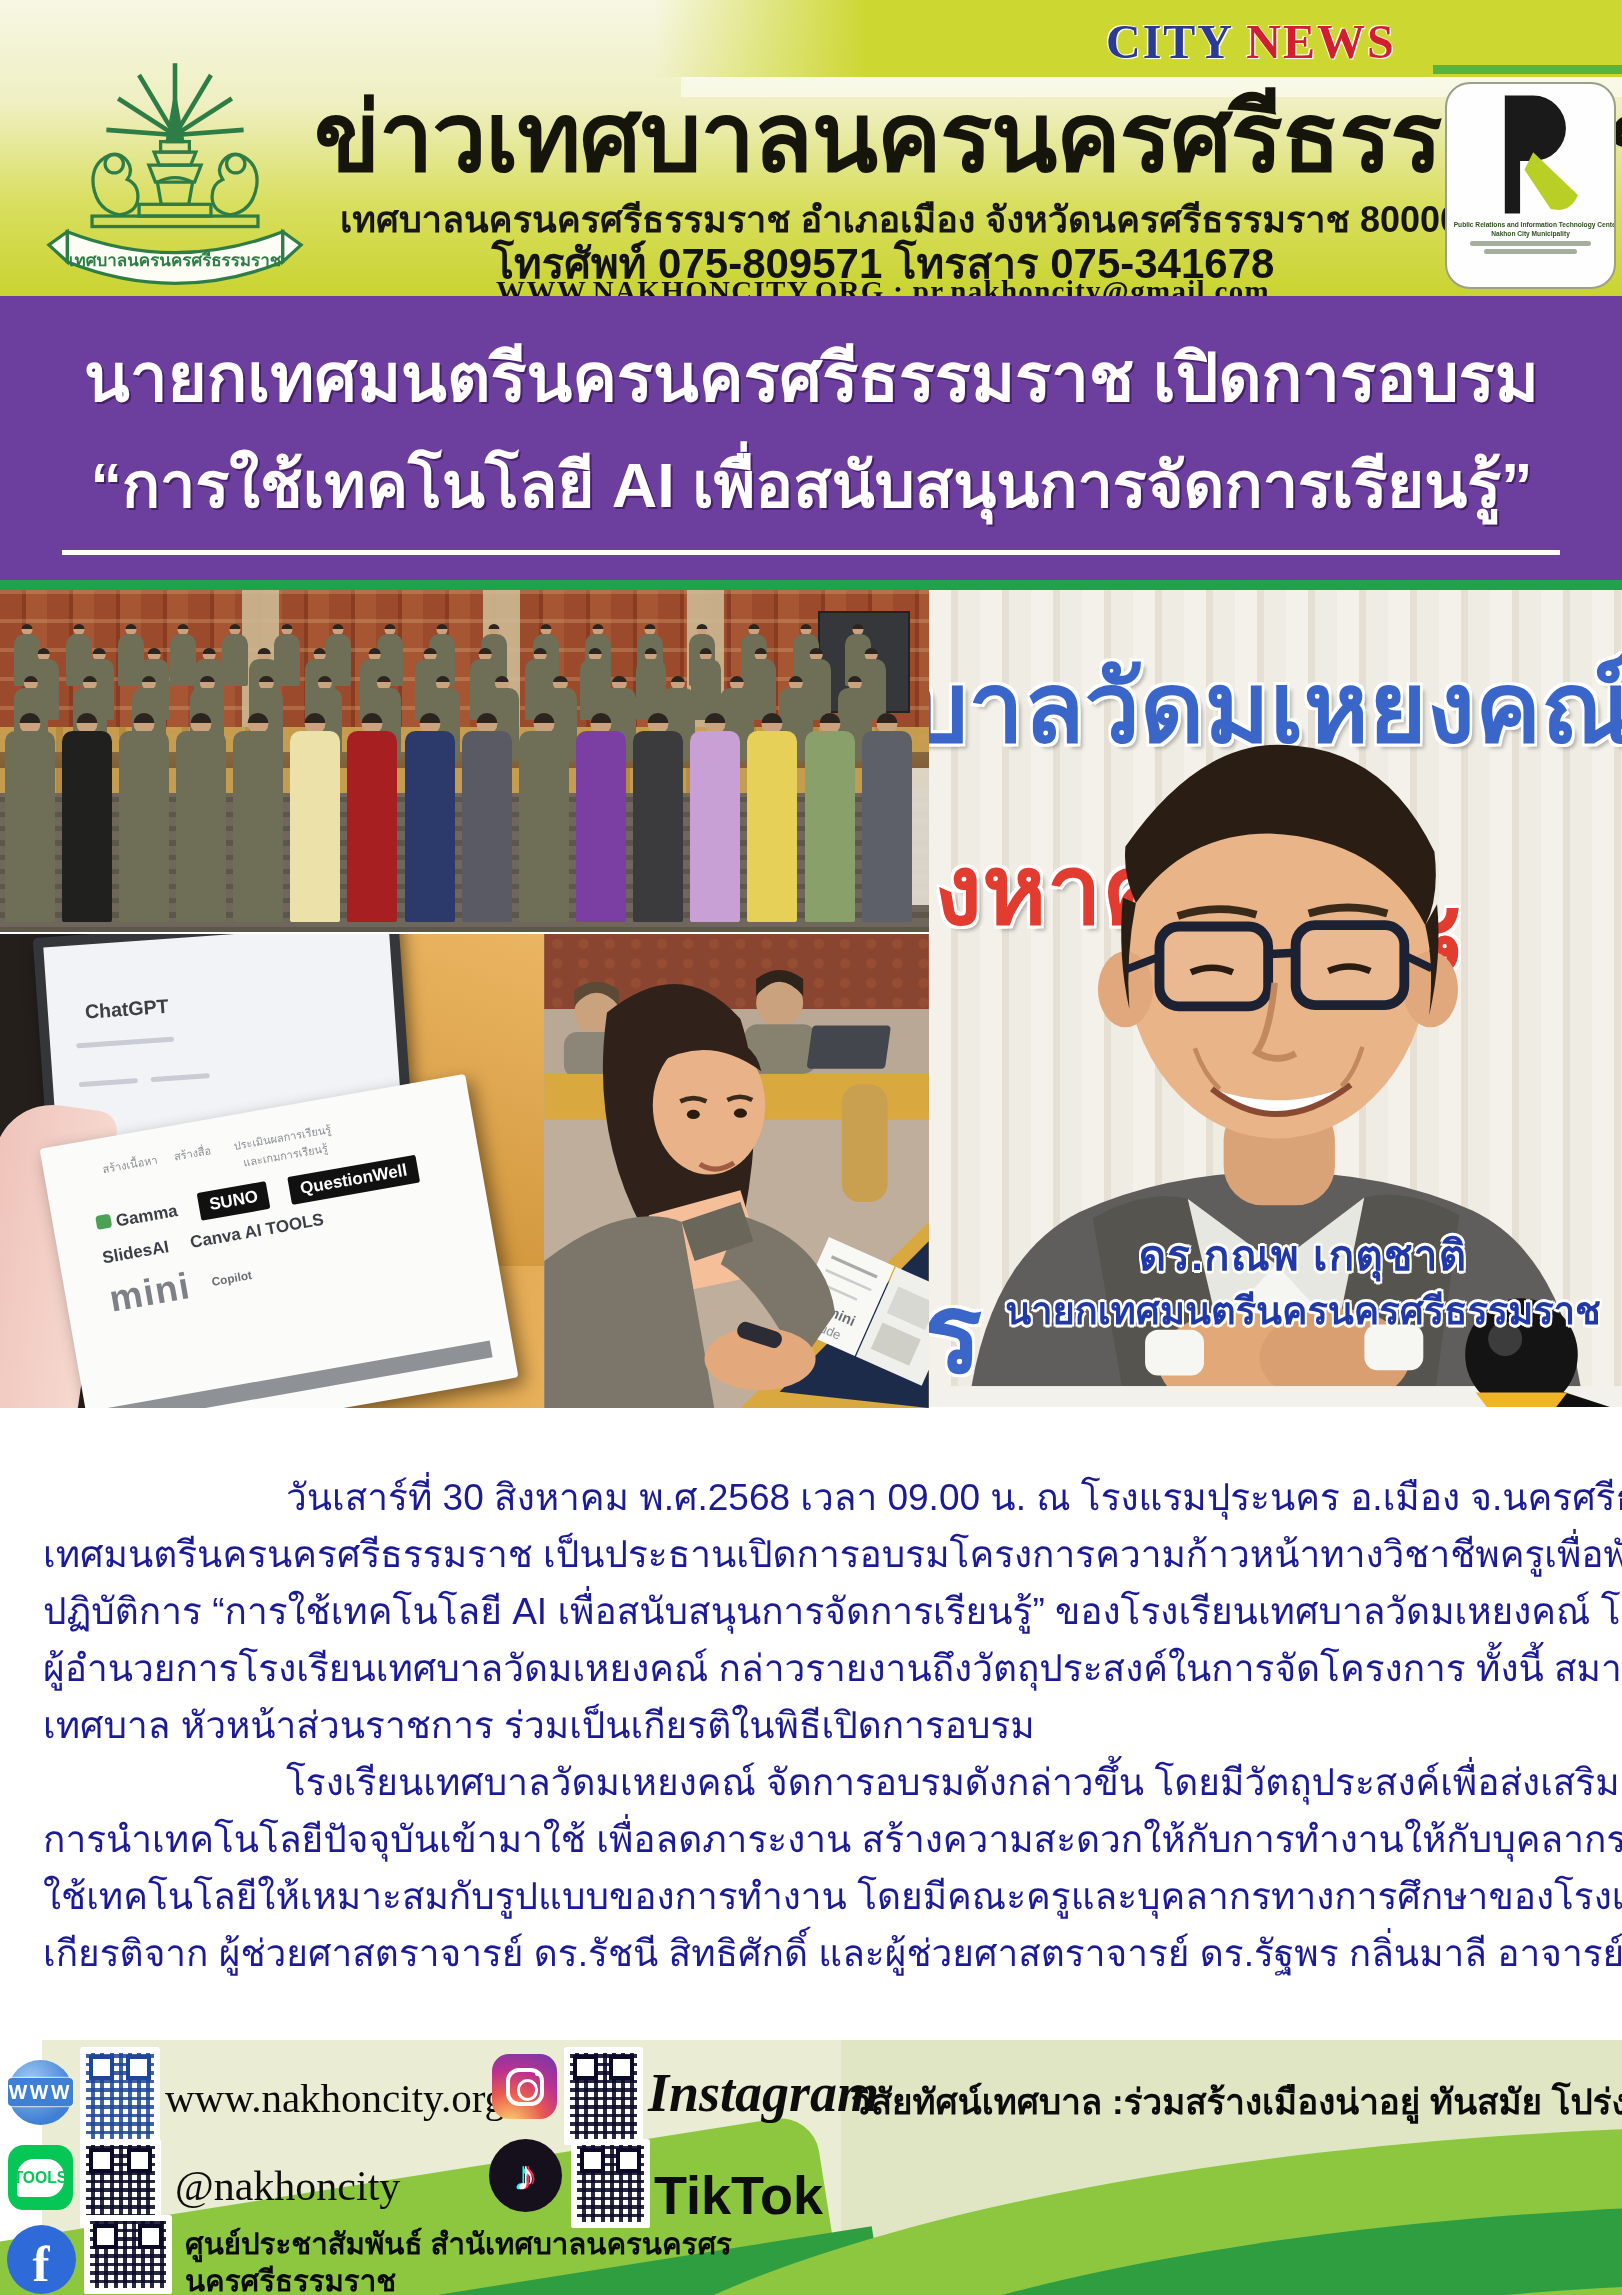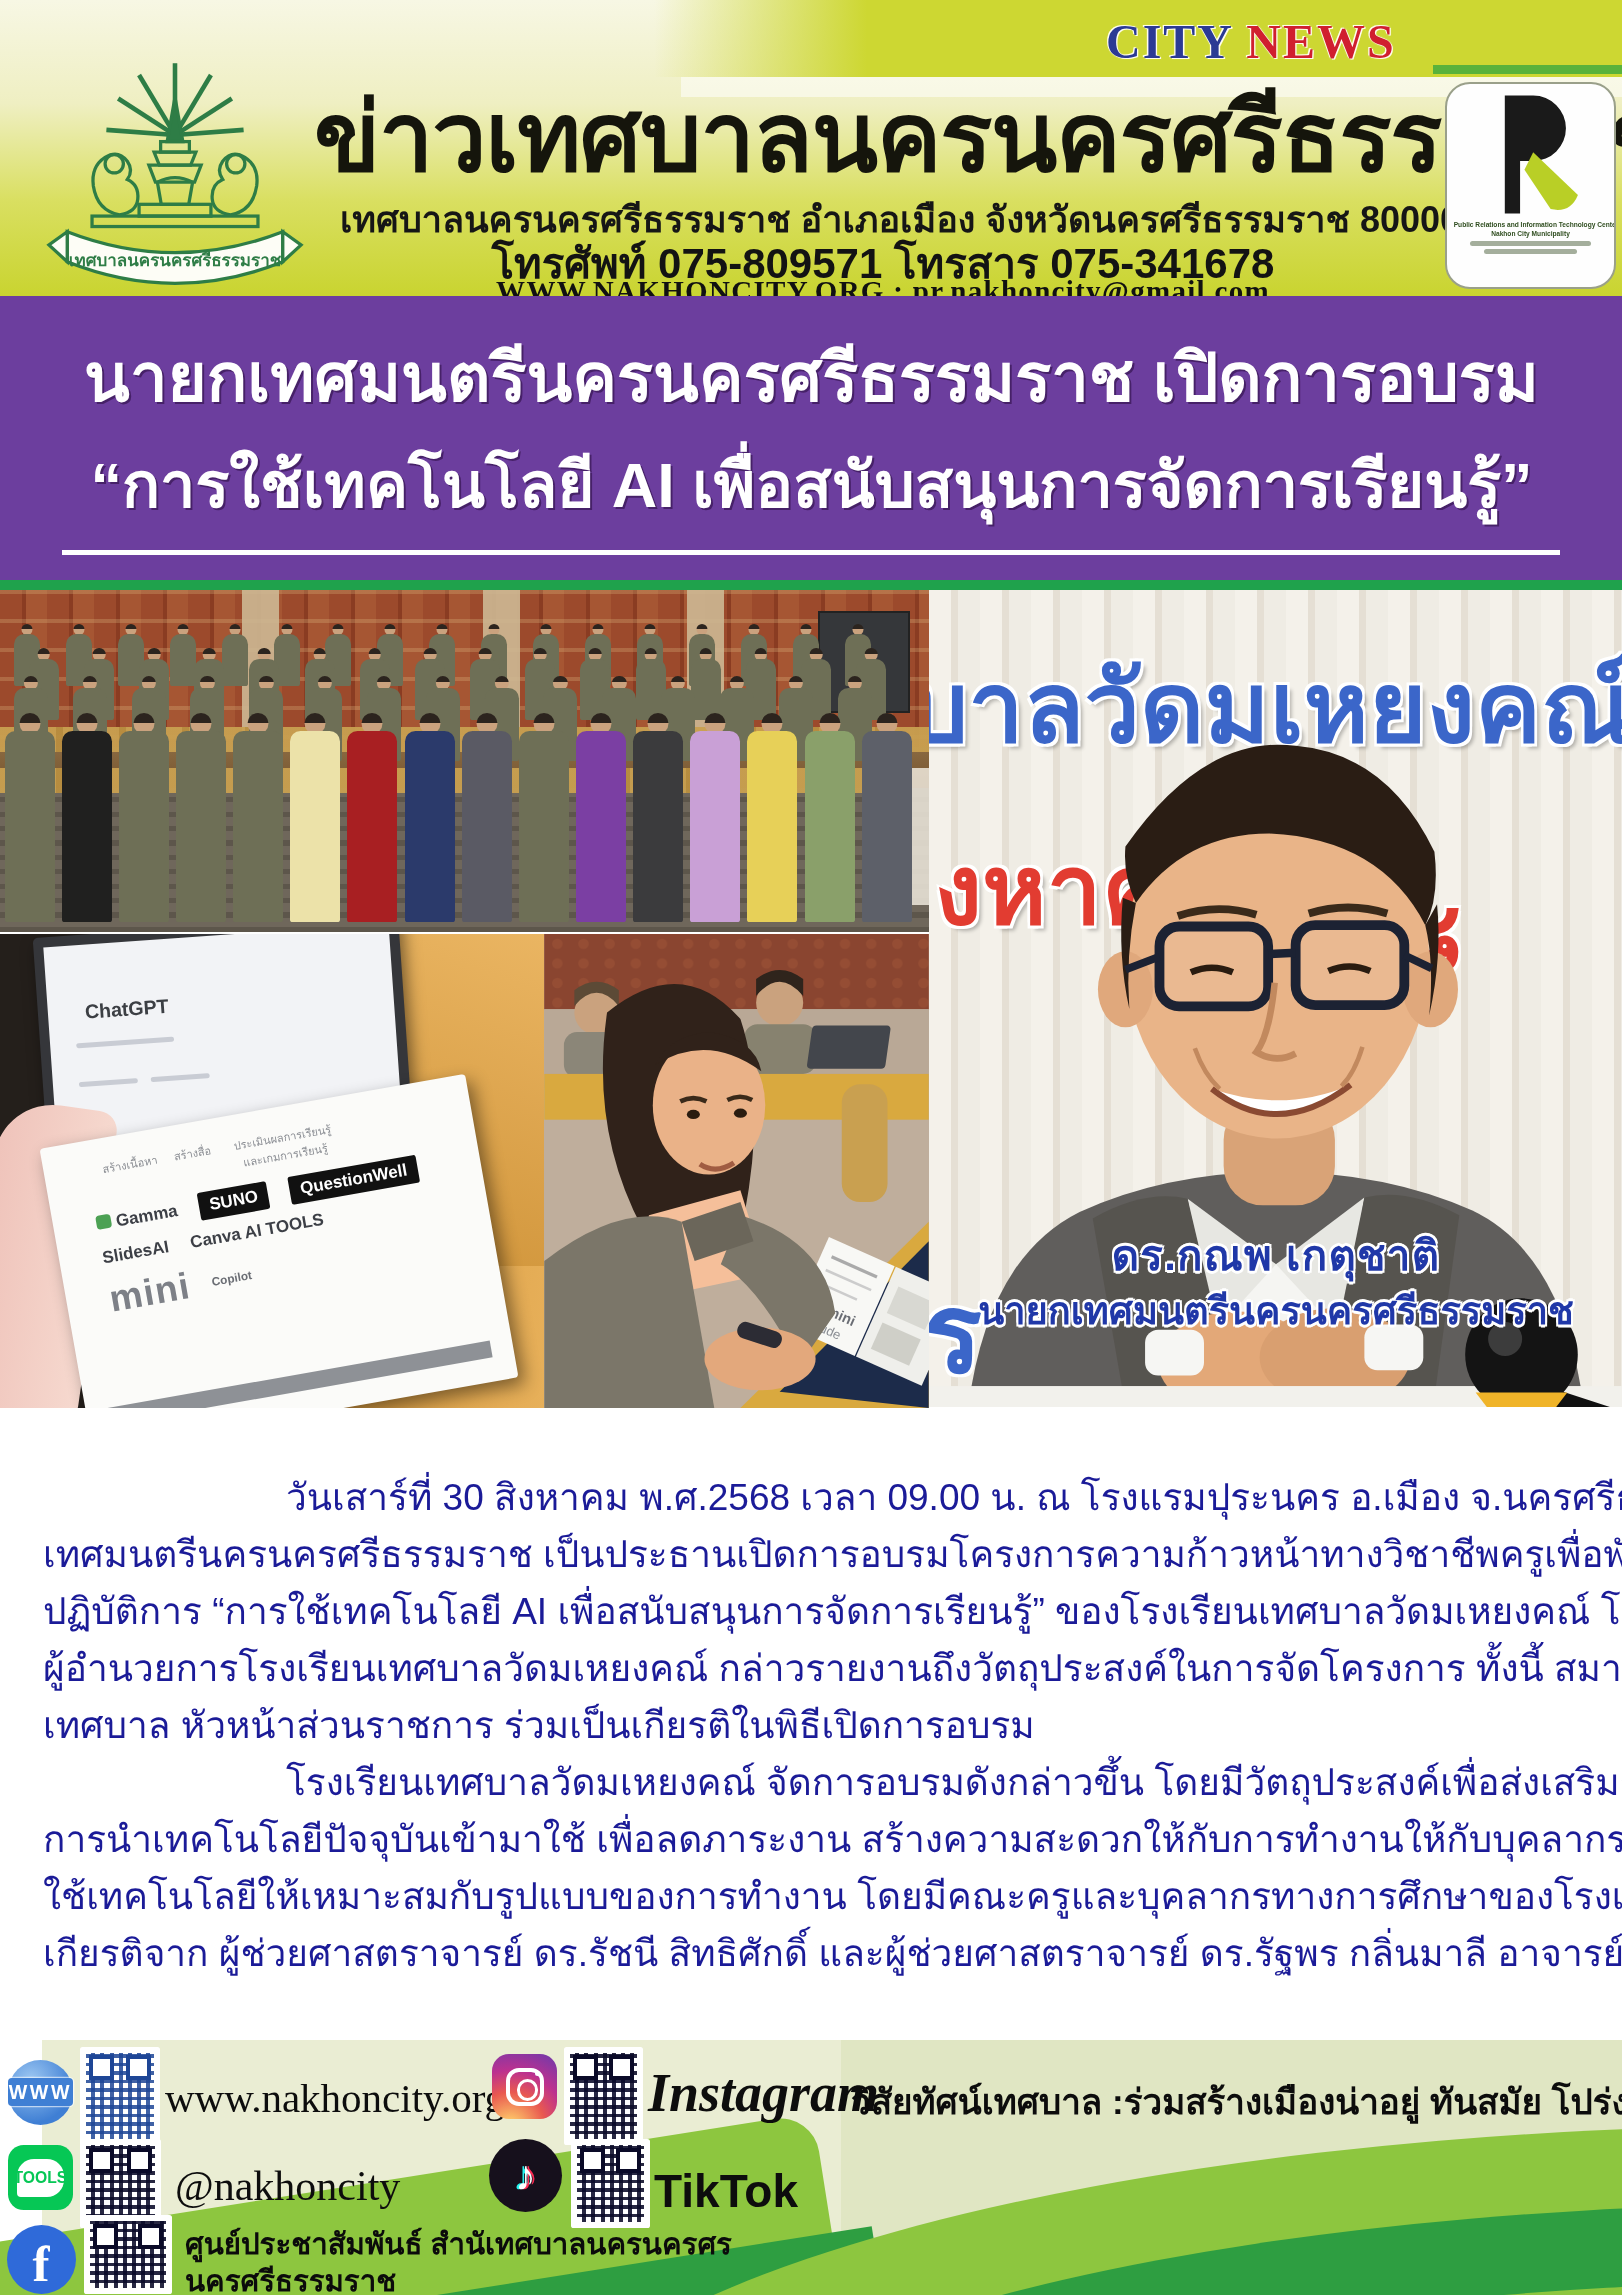--- a/index.html
+++ b/index.html
@@ -69,21 +69,21 @@
   .desk-row { position:absolute; left:0; height:25px;
     background:repeating-linear-gradient(90deg,#c9a050 0 56px,#b98f40 56px 63px); opacity:.95; }
   #pg-lace { position:absolute; right:0; top:52%; width:7%; height:40%; background:#efe9dd; opacity:.85; }
   .person { position:absolute; }
   .person .head { position:absolute; left:50%; transform:translateX(-50%); top:0; border-radius:50%;
     background:linear-gradient(180deg,#2c241e 46%,#caa27e 46%); }
   .person .body { position:absolute; left:0; right:0; bottom:0; border-radius:10.5px 10.5px 2.6px 2.6px; }
 
   
   #photo-right { left:929px; top:0; width:694px; height:817px;
-    background:repeating-linear-gradient(90deg,#f4f1ea 0 22px,#e5dfd4 22px 29px,#efece4 29px 51px); }
+    background:repeating-linear-gradient(90deg,#f4f1ea 0 22px,#e5dfd4 22px 29px,#efece4 29px 51px);padding-left:27px; }
   .curtain-text { position:absolute; font-weight:bold; white-space:nowrap; }
   #ct1 { left:-23.6px; top:38px; font-size:99px; color:#3b66c9;
     text-shadow:2.6px 2.6px 0 #fff,-2.6px -2.6px 0 #fff,2.6px -2.6px 0 #fff,-2.6px 2.6px 0 #fff,4.6px 4.6px 3.9px rgba(0,0,0,.25); }
   #ct2 { left:5.2px; top:221px; font-size:98px; color:#e23c31;
     text-shadow:2.6px 2.6px 0 #fff,-2.6px -2.6px 0 #fff,2.6px -2.6px 0 #fff,-2.6px 2.6px 0 #fff,4.6px 4.6px 3.9px rgba(0,0,0,.25); }
   #ct2b { left:458px; top:267px; font-size:98px; color:#e23c31;
     text-shadow:2.6px 2.6px 0 #fff,-2.6px -2.6px 0 #fff,2.6px -2.6px 0 #fff,-2.6px 2.6px 0 #fff; }
   #ct3 { left:-6.5px; top:654px; font-size:111px; color:#3b66c9;
     text-shadow:2.6px 2.6px 0 #fff,-2.6px -2.6px 0 #fff,2.6px -2.6px 0 #fff,-2.6px 2.6px 0 #fff; }
   #mayor-svg { position:absolute; left:0; top:0; width:694px; height:817px; }
@@ -168,21 +168,21 @@
   #ic-tiktok { width:73px; height:73px; border-radius:50%; background:#16101c; color:#fff; font-size:42px; font-weight:bold;
     text-shadow:2.6px 0 0 #fe2c55, -2.6px 0 0 #25f4ee; }
   #ic-fb { width:69px; height:69px; border-radius:50%; background:#2f6ad9; color:#fff;
     font-family:"Liberation Serif", serif; font-weight:bold; font-size:51px; }
   #ic-fb span { transform:translateY(3.9px); }
 
   .ft-serif { position:absolute; font-family:"Liberation Serif", serif; color:#0d0d0d; white-space:nowrap; }
   #ft-web { left:165px; top:34px; font-size:41px; }
   #ft-ig-word { left:648px; top:22px; font-size:54px; font-style:italic; font-weight:bold; }
   #ft-line-at { left:175px; top:122px; font-size:42px; }
-  #ft-tiktok-word { left:654px; top:124px; font-size:46px; font-weight:bold; font-family:"Liberation Sans",sans-serif; color:#0d0d0d; position:absolute; white-space:nowrap; }
+  #ft-tiktok-word { left:654px; top:124px; font-size:54px; font-weight:bold; font-family:"Liberation Sans",sans-serif; color:#0d0d0d; position:absolute; white-space:nowrap; }
   #ft-fb-text { position:absolute; left:185px; top:185px; font-size:29.4px; line-height:37px; color:#0b0b0b; font-weight:bold; }
   .vision { position:absolute; left:851px; width:759px; text-align:center; color:#0c0c0c; font-weight:bold; white-space:nowrap; }
   #vision1 { top:34px; font-size:35px; }
   #vision2 { top:103px; font-size:33px; }
   #vision3 { top:165px; font-size:33px; }
 </style>
 </head>
 <body>
 
 <div id="page">

